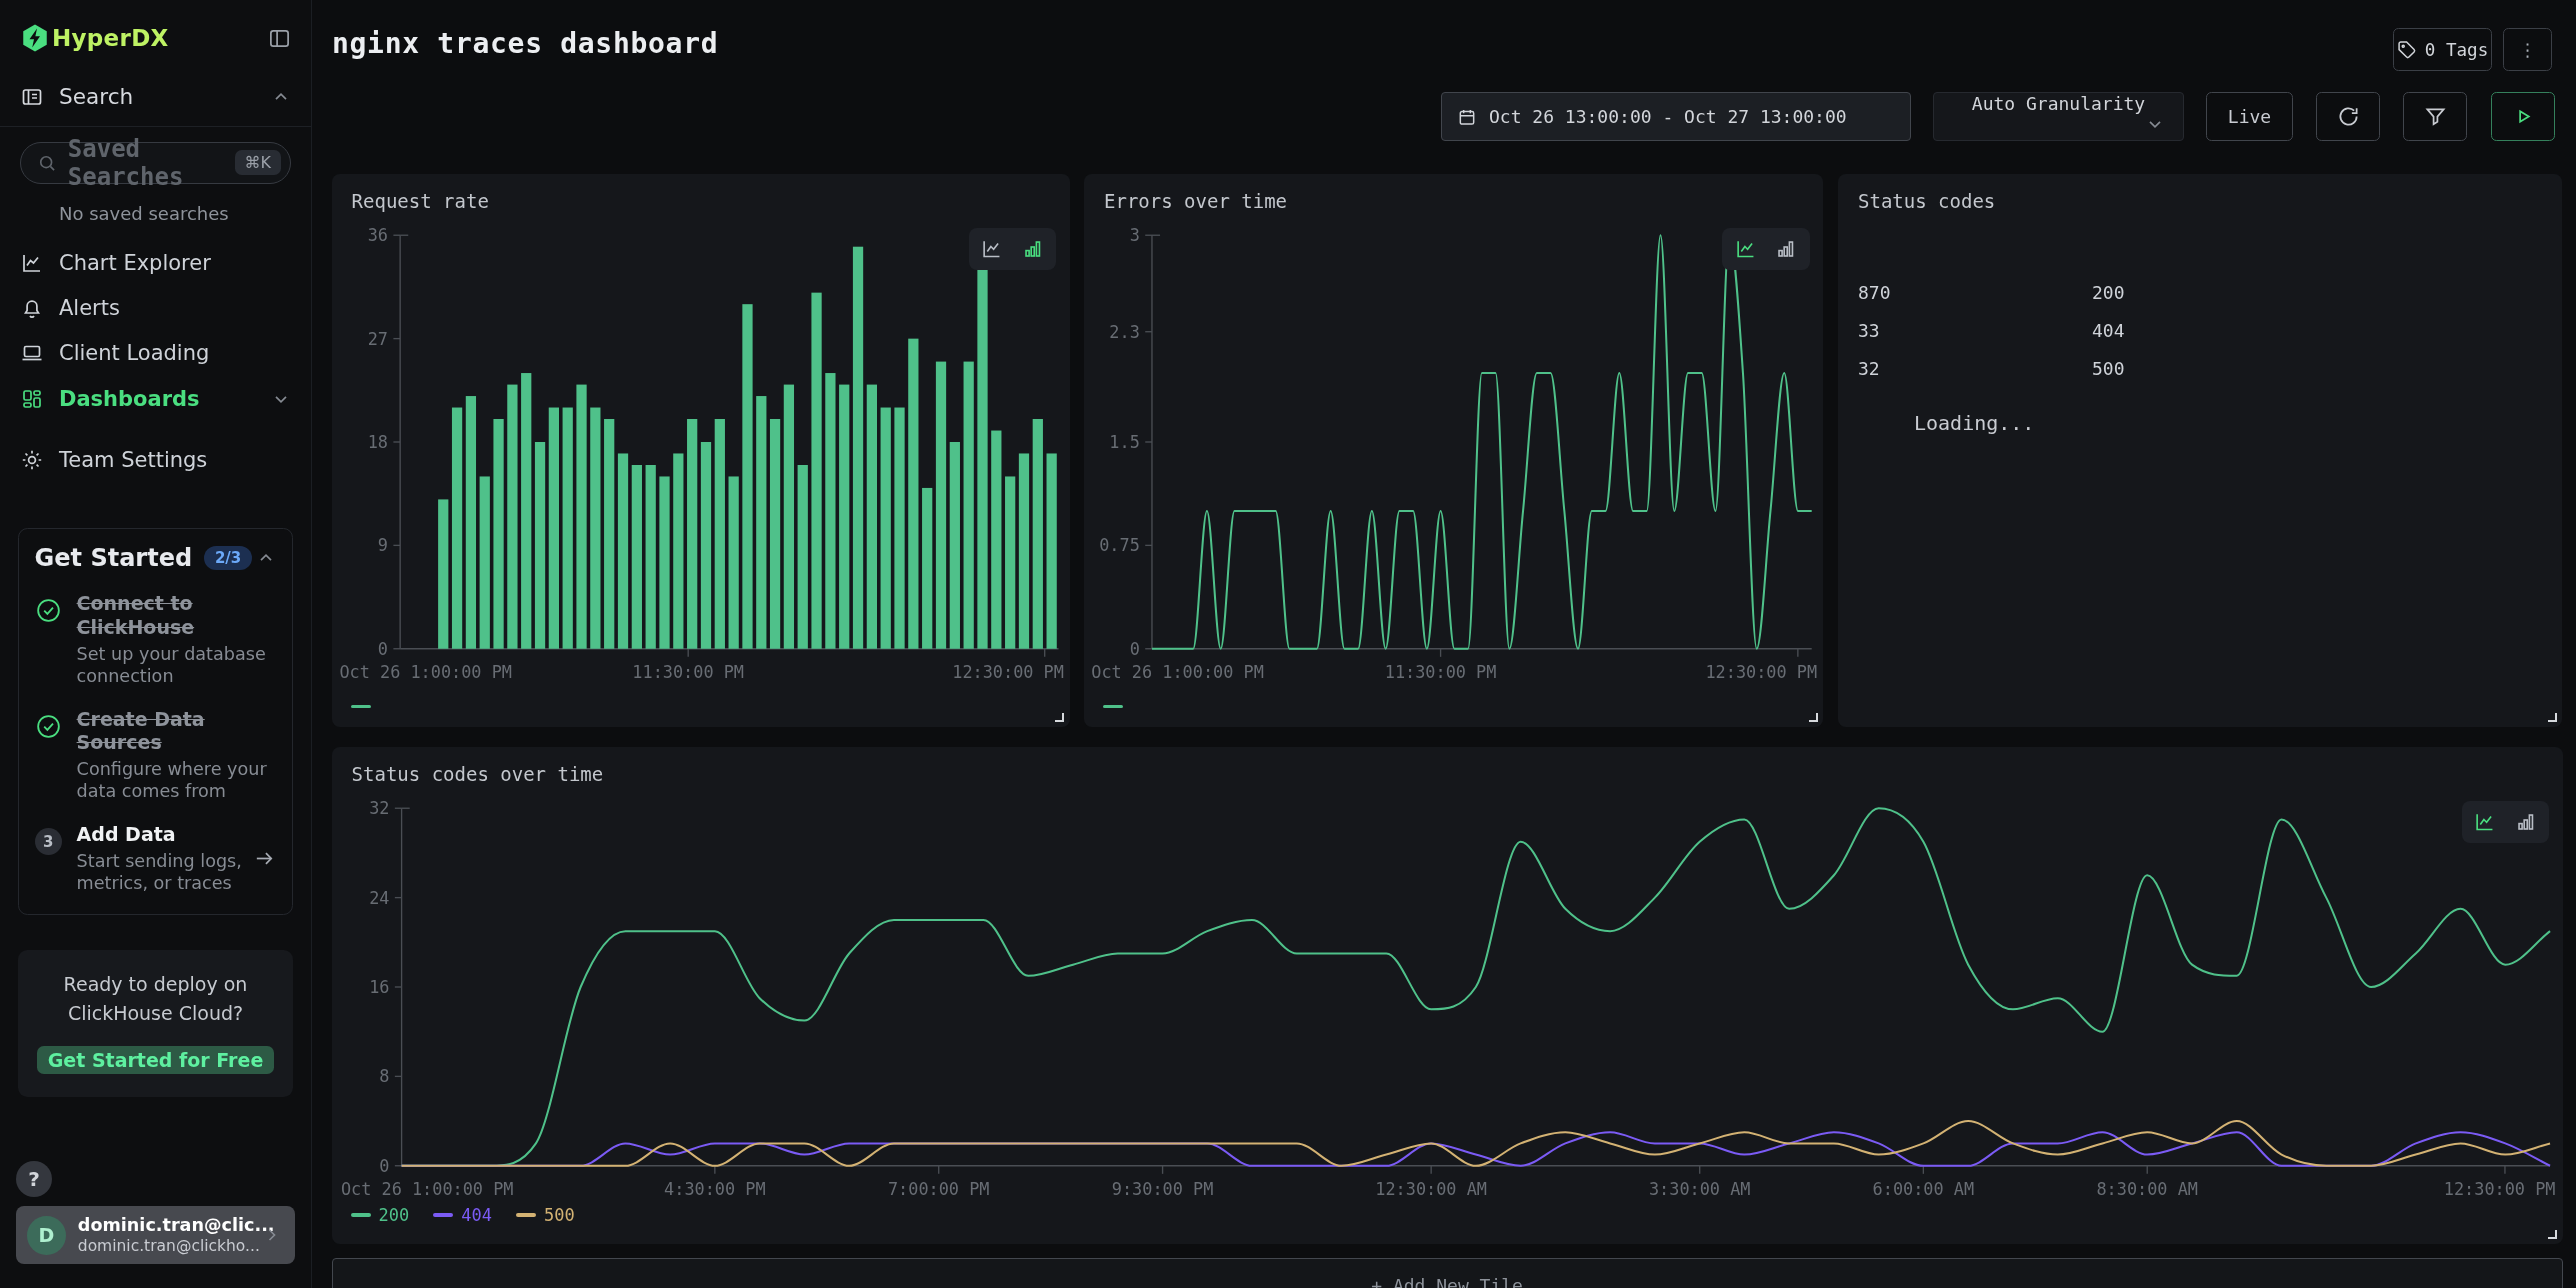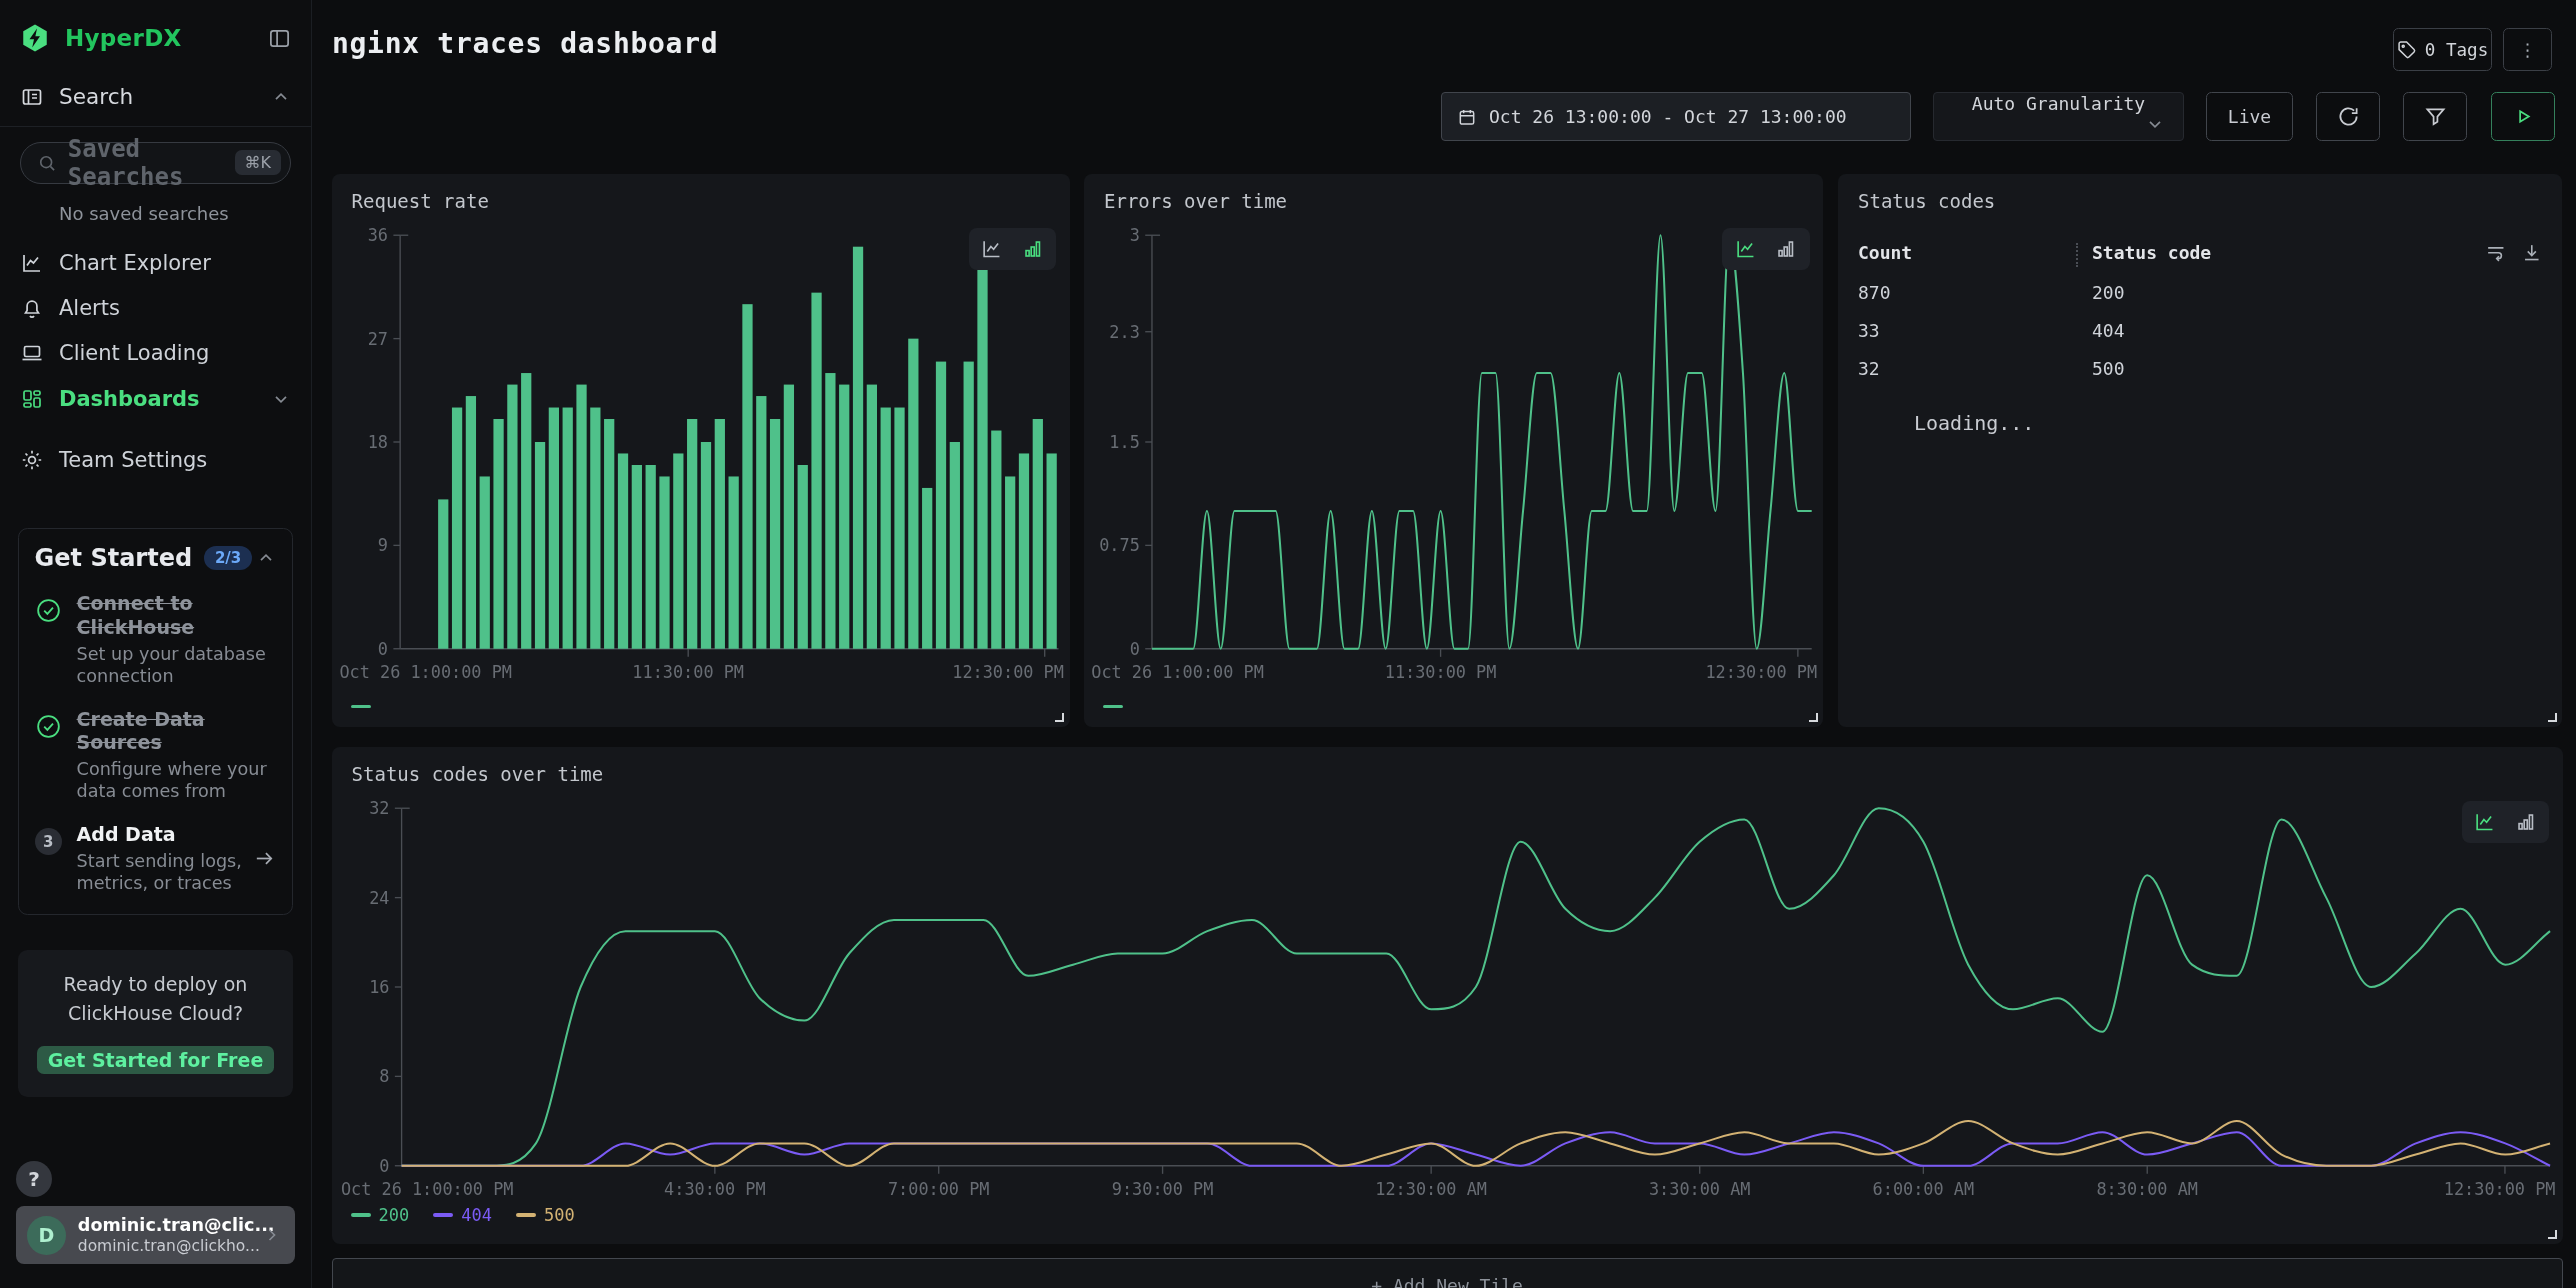--- a/index.html
+++ b/index.html
@@ -7,21 +7,21 @@
     font-family:"DejaVu Sans","Liberation Sans",sans-serif; color:#d6d9de; }
   .mono { font-family:"DejaVu Sans Mono","Liberation Mono",monospace; }
   svg.ic { display:block; }
   #app { position:relative; width:2576px; height:1288px; }
 
   
   #sidebar { position:absolute; left:0; top:0; width:312px; height:1288px;
     background:#0d0e10; border-right:1.4px solid #1b1e23; display:flex; flex-direction:column; }
   .brand-row { display:flex; align-items:center; padding:23px 20px 0 20px; }
   .brand-row .logo { width:30px; height:30px; }
-  .brand-name { font-size:23px; font-weight:bold; margin-left:15px; color:#22c55e; letter-spacing:0.3px; flex:1; }
+  .brand-name { font-size:23px; font-weight:bold; margin-left:2px; color:#bef264; letter-spacing:0.3px; flex:1; }
   .collapse-btn { color:#9aa0a8; cursor:pointer; }
   .search-row { display:flex; align-items:center; padding:0 20px; height:39px; margin-top:24px; color:#d6d9de; cursor:pointer; }
   .search-row .lbl { font-size:21.6px; margin-left:15px; flex:1; }
   .divider { border-bottom:1.4px solid #1d2025; margin-top:9.5px; }
   .saved-input { margin:15px 20px 0 20px; height:42px; border:1.4px solid #363a41; border-radius:21.6px;
     display:flex; align-items:center; padding:0 9.5px 0 16px; color:#5f646b; background:#121417; cursor:text; }
   .saved-input .ph { font-size:24px; margin-left:10.8px; flex:1; font-family:"DejaVu Sans Mono",monospace;font-weight:bold; }
   .kbd { background:#282c33; color:#9ba0a8; border-radius:6.8px; font-size:16px; padding:2.7px 9.5px; }
   .no-saved { color:#8e939b; font-size:18px; margin:19px 0 0 59px; }
   .nav { margin-top:20px; }
@@ -476,36 +476,20 @@
       <div class="legend">
           <span class="li">
             <span class="dash" style="background:#4fc18a"></span>
           </span>
         </div>
       <span class="grip"></span>
     </section>
 
     <section class="panel mono" id="panel-sc">
       <div class="panel-title mono">Status codes</div>
-      <div class="tbl-head">
-        <span class="c1">Count</span>
-        <span class="col-handle"></span>
-        <span class="c2">Status code</span>
-        <span class="icons">
-          <svg class="ic" width="21.6" height="21.6" viewBox="0 0 24 24" fill="none" stroke="currentColor" stroke-width="1.8">
-            <path d="M3.5 6.5h17M3.5 12h11.5a3.2 3.2 0 0 1 0 6.4h-1.5"></path>
-              <polyline points="15.5,15.8 13,18.4 15.5,21"></polyline>
-          </svg>
-          <svg class="ic" width="21.6" height="21.6" viewBox="0 0 24 24" fill="none" stroke="currentColor" stroke-width="1.8">
-            <path d="M12 3.5v11"></path>
-              <polyline points="7.5,10.5 12,15 16.5,10.5"></polyline>
-              <path d="M4.5 19.5h15"></path>
-          </svg>
-        </span>
-      </div>
       <div class="tbl-row" style="top:108px">
         <span class="c1">870</span>
         <span class="c2">200</span>
       </div>
       <div class="tbl-row" style="top:146px">
         <span class="c1">33</span>
         <span class="c2">404</span>
       </div>
       <div class="tbl-row" style="top:184px">
         <span class="c1">32</span>

